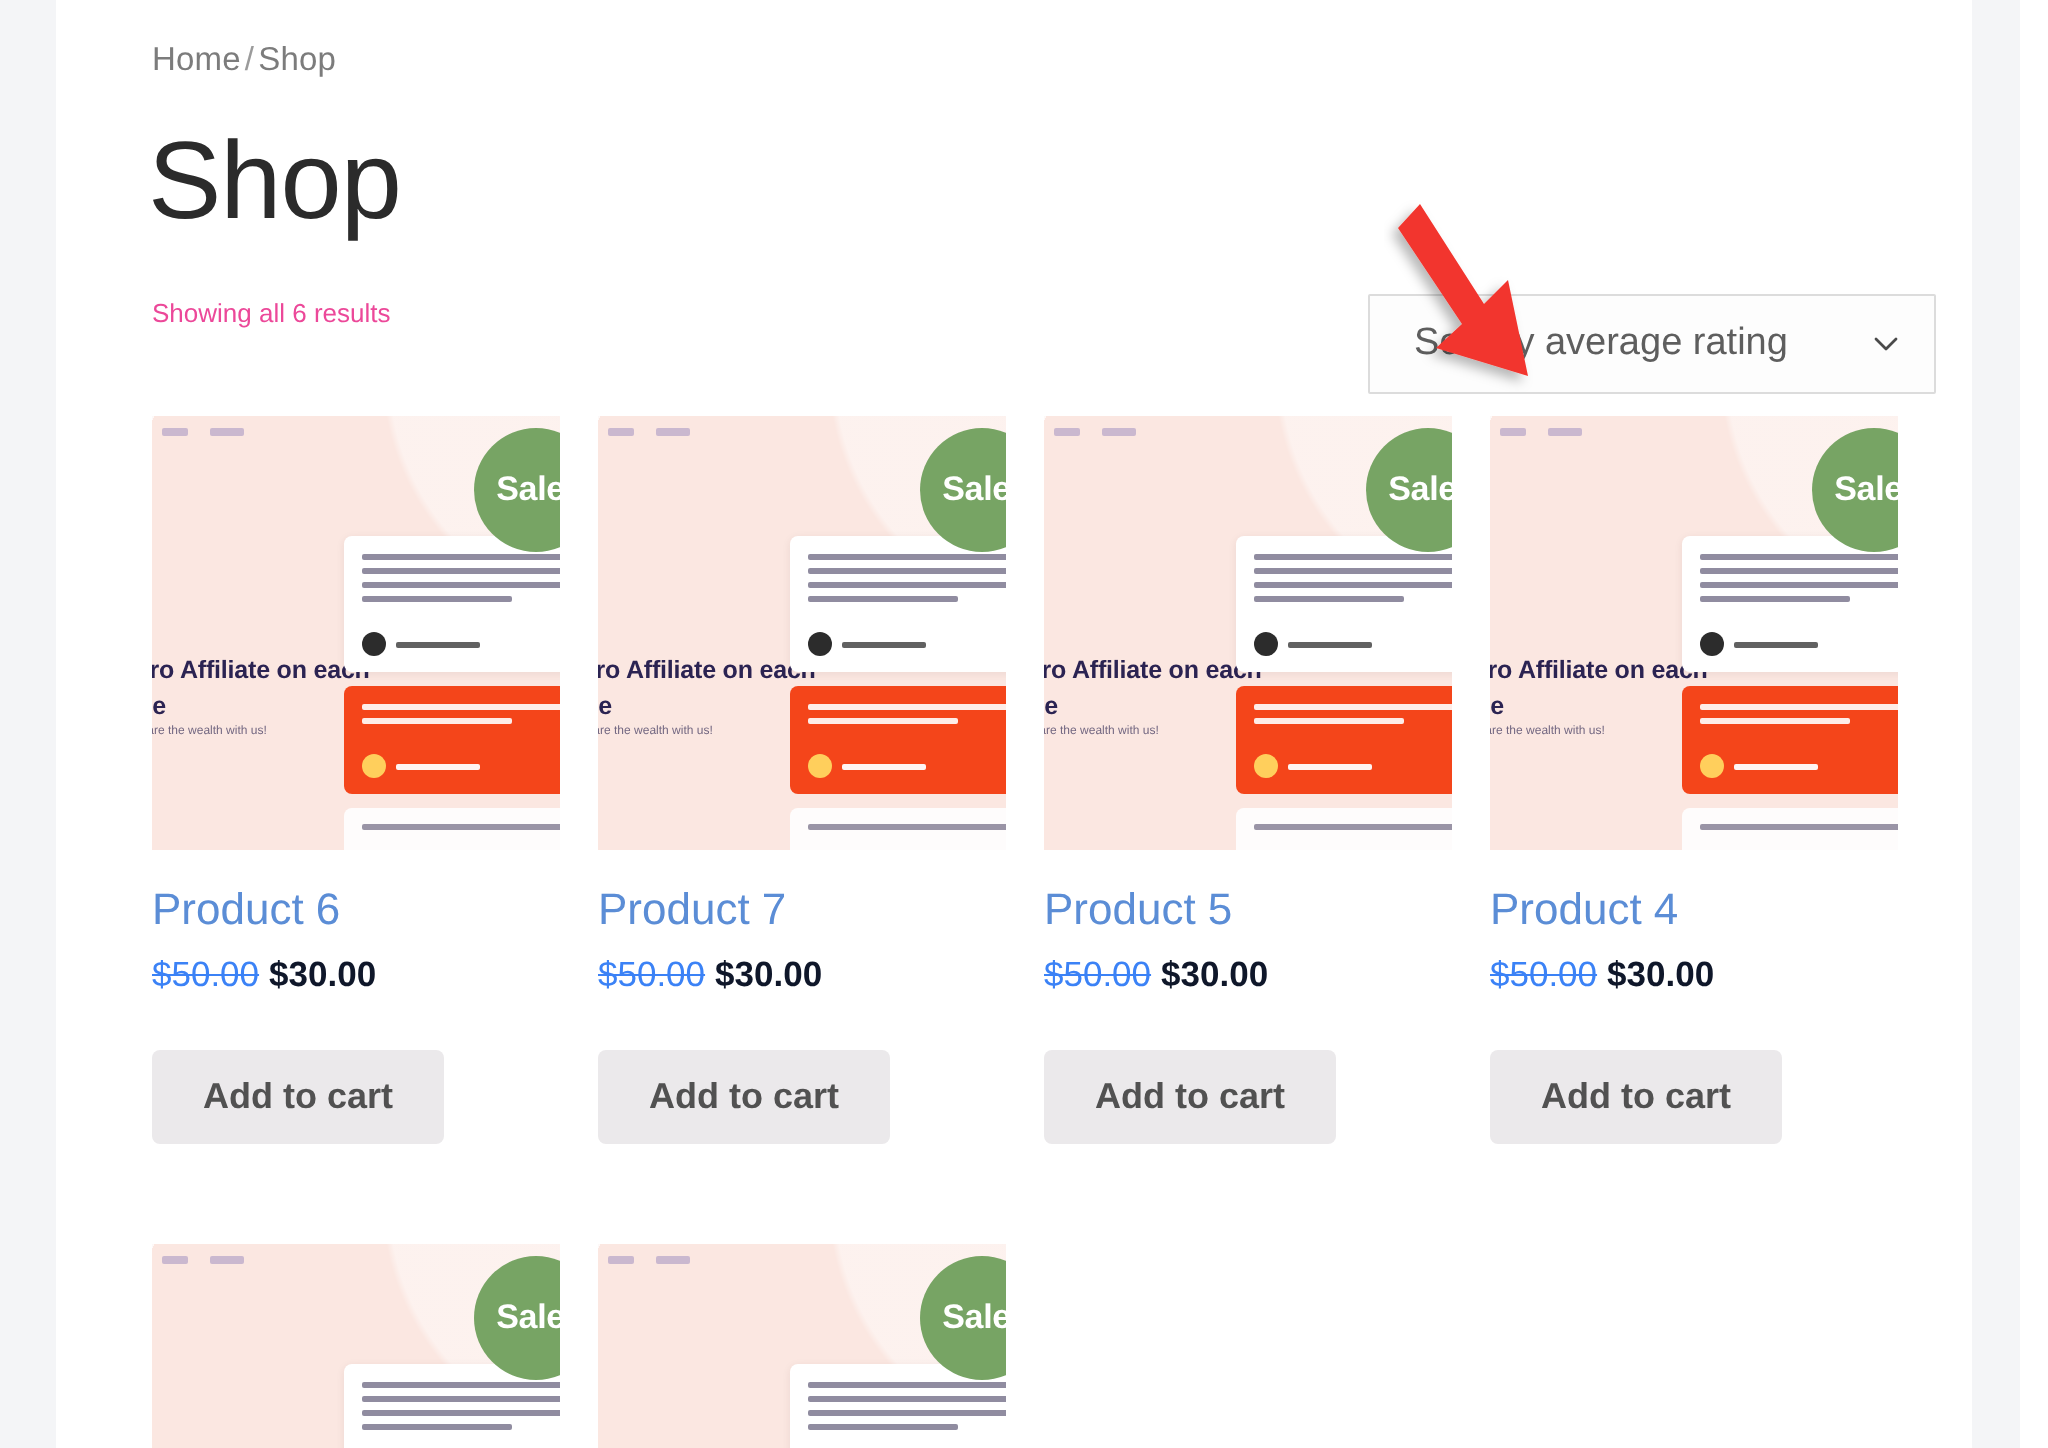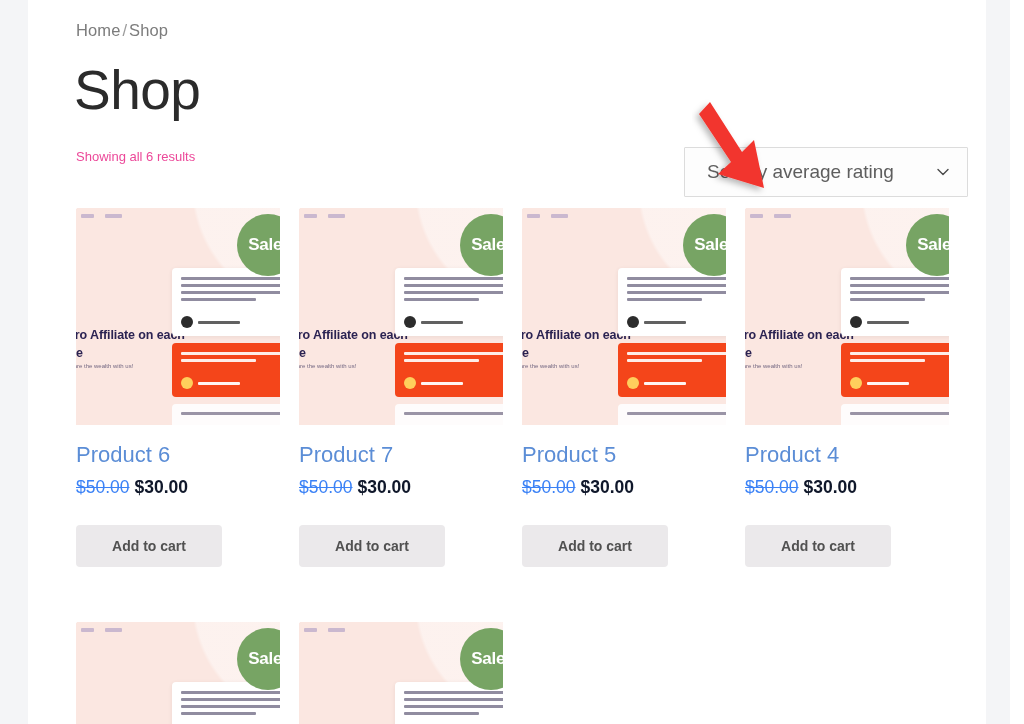--- a/index.html
+++ b/index.html
@@ -271,21 +271,21 @@
     position: absolute;
     left: 0; top: 317px;
     min-width: 146px;
     box-sizing: border-box;
     padding: 13px 22px;
     background: #ebe9eb;
     color: #515151;
     border: none;
     border-radius: 4px;
     font-family: "Liberation Sans", sans-serif;
-    font-size: 14px;
+    font-size: 18px;
     font-weight: bold;
     text-align: center;
     cursor: pointer;
   }
 </style>
 </head>
 <body>
 
 <div class="viewport">
 

